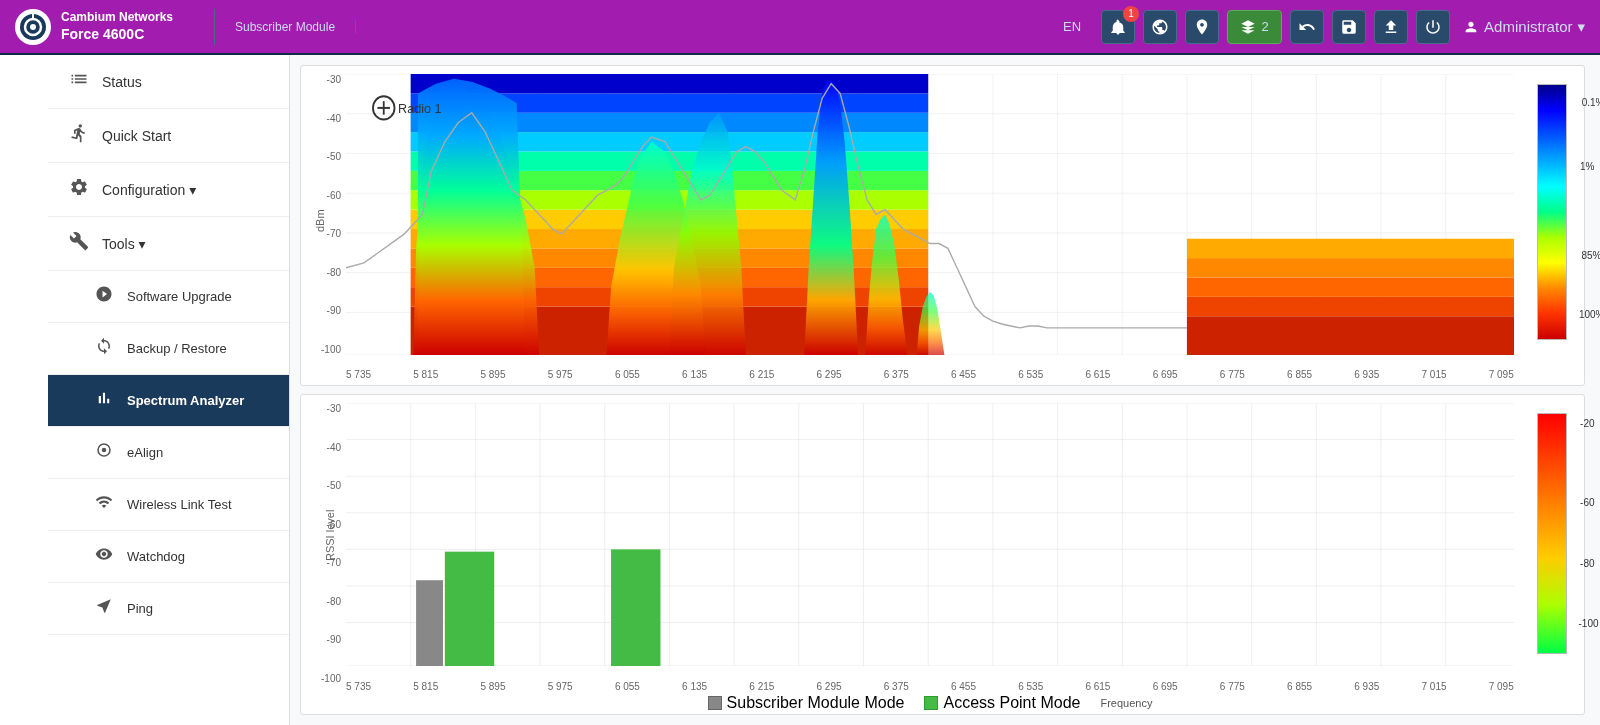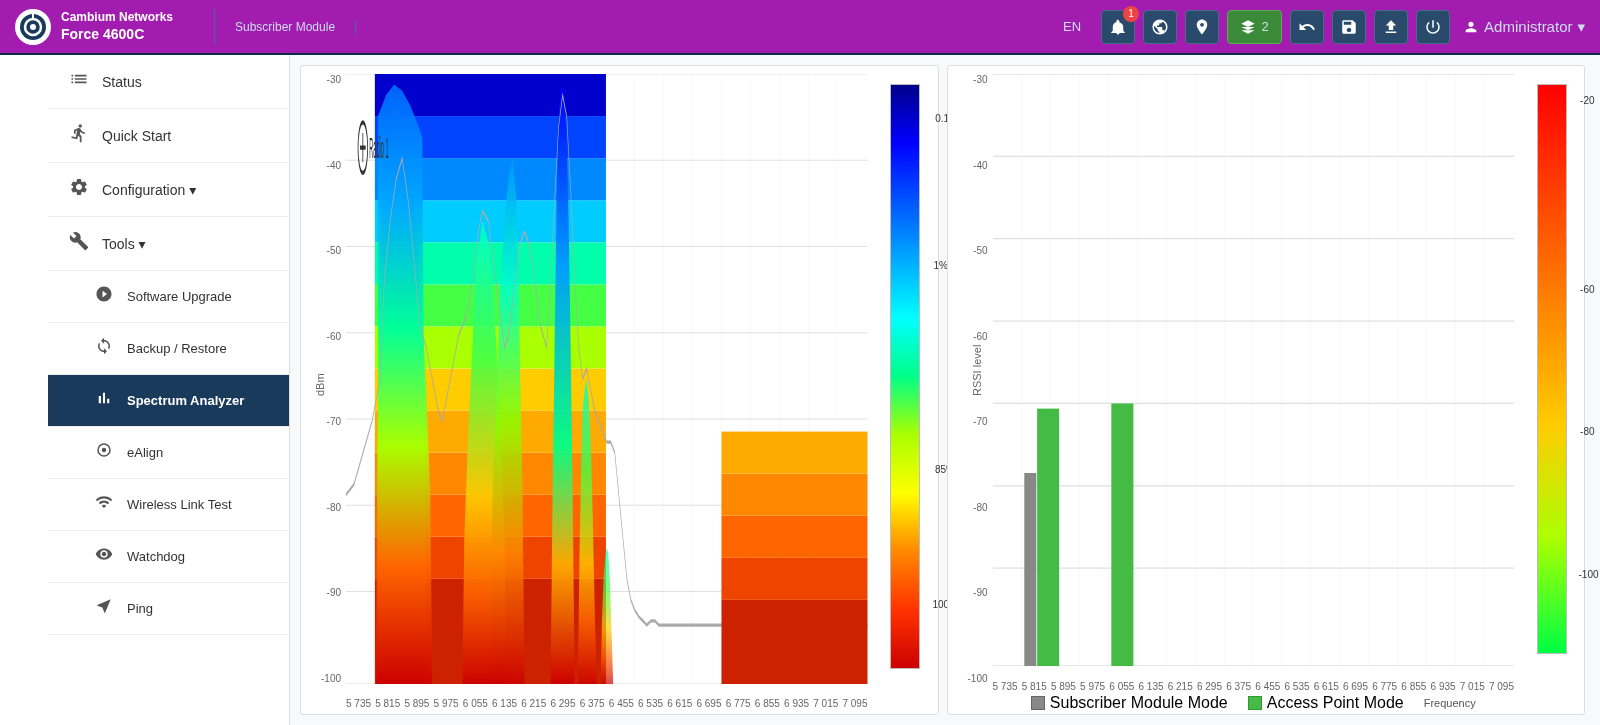--- a/index.html
+++ b/index.html
@@ -125,21 +125,21 @@
       text-align: center;
       flex-shrink: 0;
     }
 
     
     .main {
       flex: 1;
       background: #f8f9fa;
       overflow: hidden;
       display: flex;
-      flex-direction: row;
+      flex-direction: column;
       padding: 10px 15px 10px 10px;
       gap: 8px;
     }
 
     
     .chart-wrapper {
       background: white;
       border: 1px solid #ddd;
       border-radius: 3px;
       display: flex;

